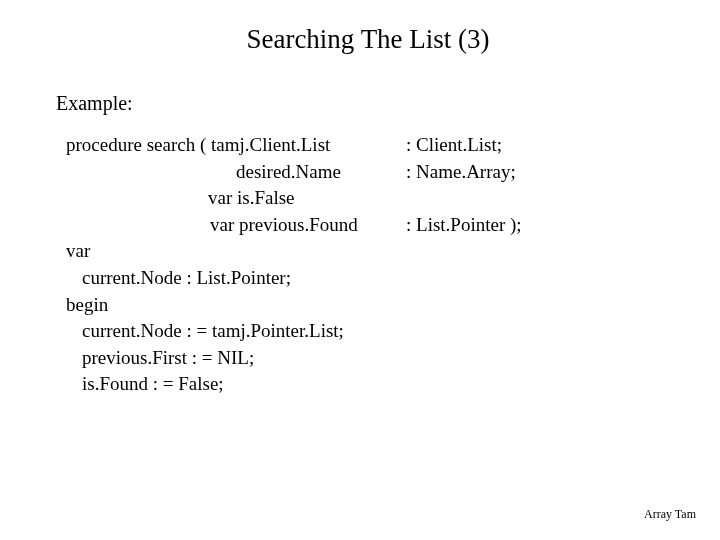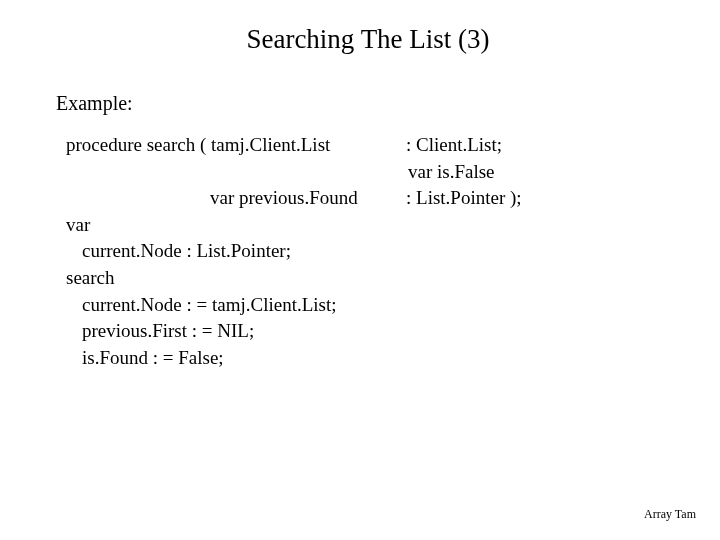--- a/index.html
+++ b/index.html
@@ -36,21 +36,20 @@
   }
   .body {
     position: absolute;
     top: 132px;
     left: 66px;
     font-size: 19px;
     line-height: 1.4;
   }
   .sig-row {
     display: flex;
-    justify-content: flex-end;
   }
   .sig-left {
     width: 340px;
   }
   .sig-right {
     width: 200px;
   }
   .indent-proc { padding-left: 0px; }
   .indent-param2 { padding-left: 170px; }
   .indent-param3 { padding-left: 142px; display:inline-block;}
@@ -73,34 +72,38 @@
 
   <div class="example-label">Example:</div>
 
   <div class="body">
 
     <div class="sig-row">
       <div class="sig-left indent-proc">procedure search (    tamj.Client.List</div>
       <div class="sig-right">: Client.List;</div>
     </div>
 
+    <div class="sig-row">
+      <div class="sig-left"><span class="indent-param2">desired.Name</span></div>
+      <div class="sig-right">: Name.Array;</div>
+    </div>
 
     <div class="sig-row">
       <div class="sig-left"><span class="indent-param3">var is.False</span></div>
     </div>
 
     <div class="sig-row">
       <div class="sig-left"><span class="indent-param4">var previous.Found</span></div>
       <div class="sig-right">: List.Pointer );</div>
     </div>
 
     <div class="body-line">var</div>
     <div class="body-line body-indent1">current.Node : List.Pointer;</div>
-    <div class="body-line">search</div>
-    <div class="body-line body-indent1">current.Node : = tamj.Client.List;</div>
+    <div class="body-line">begin</div>
+    <div class="body-line body-indent1">current.Node : = tamj.Pointer.List;</div>
     <div class="body-line body-indent1">previous.First : = NIL;</div>
     <div class="body-line body-indent1">is.Found : = False;</div>
 
   </div>
 
   <div class="footer">Array Tam</div>
 
 </div>
 
 </body></html>

